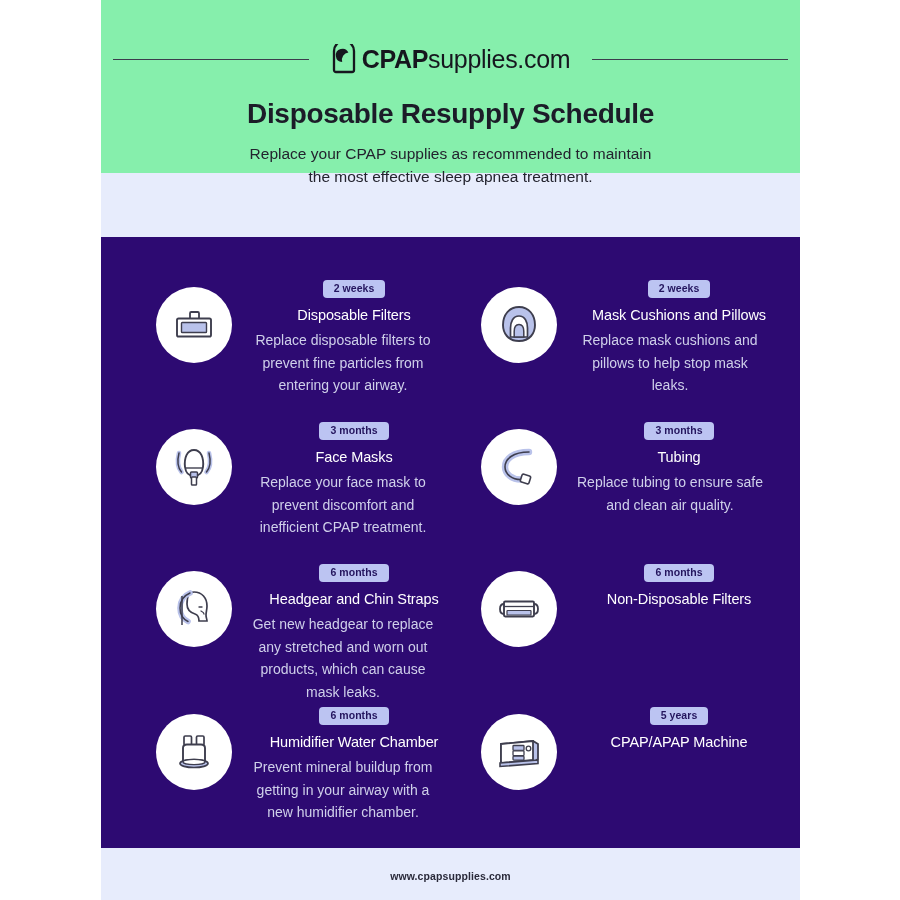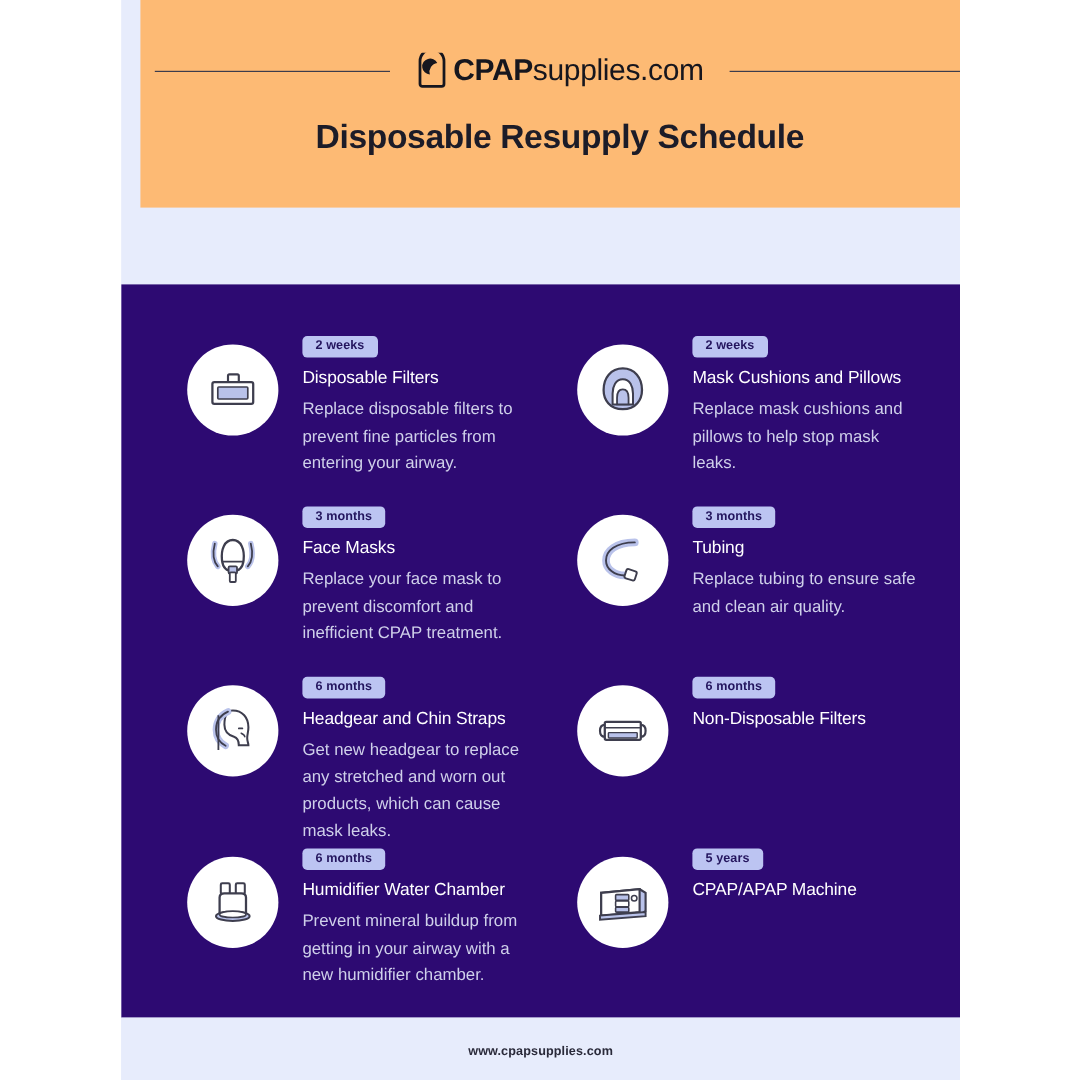--- a/index.html
+++ b/index.html
@@ -29,24 +29,24 @@
     top: 0px;
     width: 699px;
     height: 900px;
     background: #e7ecfc;
     overflow: hidden;
   }
 
   
   .header {
     position: absolute;
-    left: 16px; top: 0;
+    left: 0; top: 0;
     width: 699px;
     height: 173px;
-    background: #fdba74;
+    background: #86efac;
   }
 
   .logo-row {
     position: absolute;
     left: 0;
     top: 44px;
     width: 699px;
     display: flex;
     align-items: center;
     justify-content: center;
@@ -116,20 +116,21 @@
     height: 611px;
     background: #2d0a72;
   }
 
   .grid {
     position: absolute;
     left: 0;
     top: 0;
     width: 699px;
     height: 611px;
+    text-align: center;
   }
 
   .card {
     position: absolute;
     display: flex;
     align-items: flex-start;
     gap: 0;
   }
 
   .icon-wrap {
@@ -220,20 +221,24 @@
             </svg>
           </span>
           <span class="logo-text"><span class="b">CPAP</span><span class="n">supplies.com</span></span>
         </div>
 
         <div class="rule right"></div>
       </div>
 
       <div class="title">Disposable Resupply Schedule</div>
 
+      <div class="subtitle">
+        <span class="l1">Replace your CPAP supplies as recommended to maintain</span>
+        <span class="l2">the most effective sleep apnea treatment.</span>
+      </div>
     </div>
 
     <div class="band">
       <div class="grid">
 
         <div class="card" style="left:55px; top:41px; width:300px;">
           <div class="icon-wrap">
             <svg width="52" height="52" viewBox="0 0 52 52">
               <rect x="22" y="13" width="9" height="7" rx="1.2" fill="#ffffff" stroke="#3e3e4e" stroke-width="1.8"></rect>
               <rect x="9" y="19.5" width="34" height="18" rx="1.6" fill="#ffffff" stroke="#3e3e4e" stroke-width="1.9"></rect>

